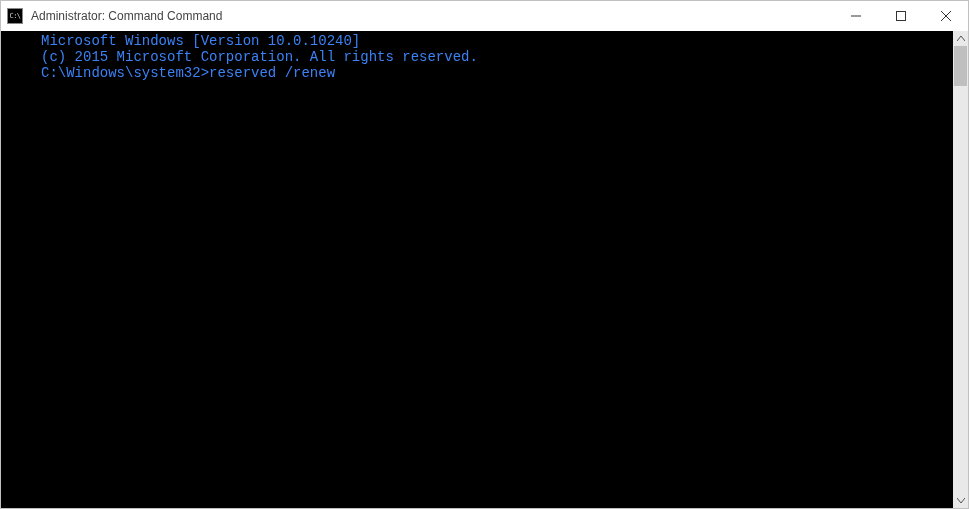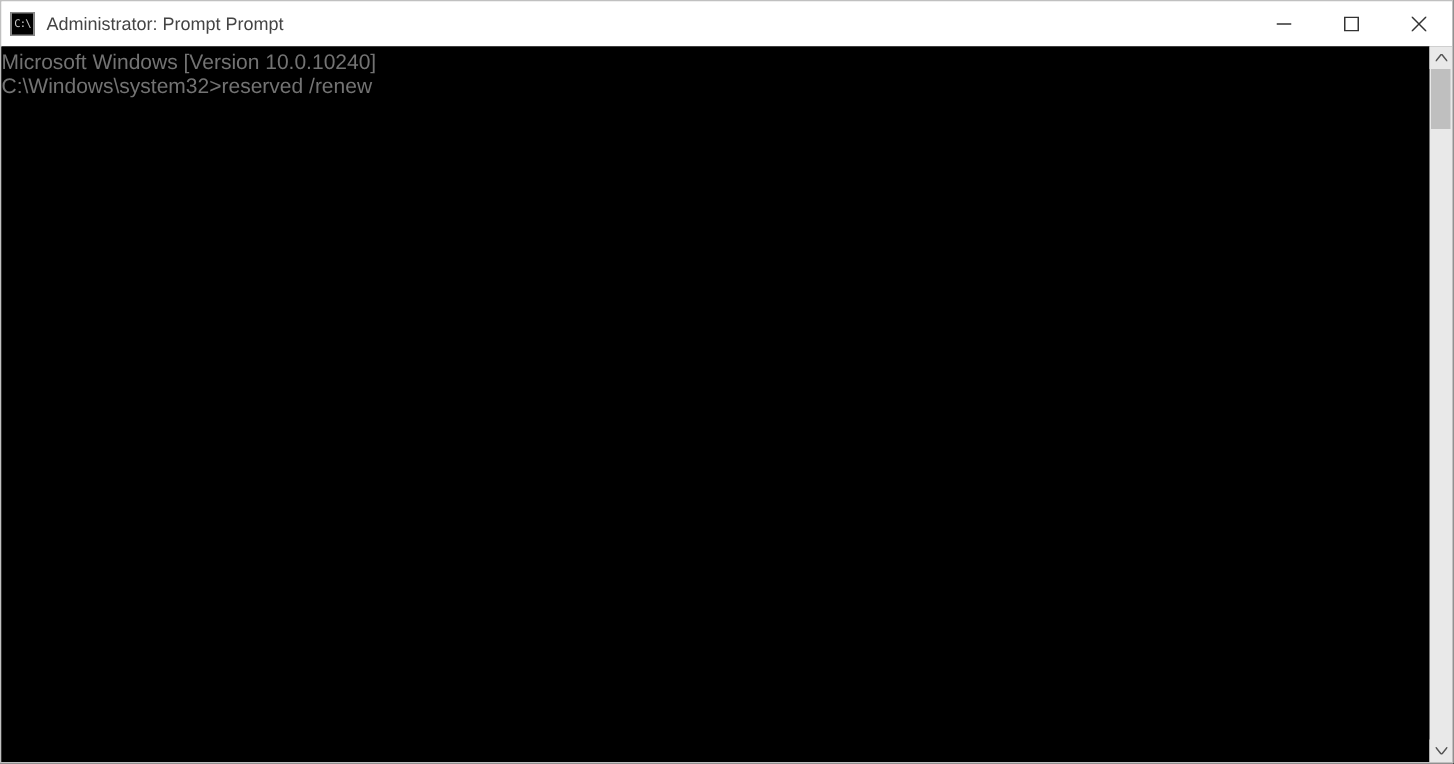--- a/index.html
+++ b/index.html
@@ -54,27 +54,28 @@
     }
     .win-btn svg { display: block; }
     .content-wrap {
       flex: 1;
       display: flex;
       background: #000;
     }
     .terminal {
       flex: 1;
       background: #000;
-      color: #737373;
-      font-family: Liberation Sans, sans-serif;
+      color: #3b82f6;
+      font-family: Liberation Mono, monospace;
       font-size: 14px;
       line-height: 16px;
       padding: 2px 0 0 0;
       white-space: pre;
       overflow: hidden;
+      margin-left: 40px;
     }
     .terminal .line { display:block; }
     .scrollbar {
       width: 15px;
       background: #e9e9e9;
       position: relative;
     }
     .scroll-arrow {
       width: 15px;
       height: 15px;
@@ -97,41 +98,41 @@
       top: 15px;
       height: 40px;
     }
   </style>
 </head>
 <body>
 
 <div class="window">
   <div class="titlebar">
     <span class="app-icon">C:\</span>
-    <span class="title-text">Administrator: Prompt Prompt</span>
+    <span class="title-text">Administrator: Command Command</span>
     <span class="spacer"></span>
     <span class="win-btn">
       <svg width="10" height="10" viewBox="0 0 10 10">
           <line x1="0" y1="5" x2="10" y2="5" stroke="#333" stroke-width="1"></line>
         </svg>
     </span>
     <span class="win-btn">
       <svg width="10" height="10" viewBox="0 0 10 10">
           <rect x="0.5" y="0.5" width="9" height="9" fill="none" stroke="#333" stroke-width="1"></rect>
         </svg>
     </span>
     <span class="win-btn">
       <svg width="10" height="10" viewBox="0 0 10 10">
           <line x1="0" y1="0" x2="10" y2="10" stroke="#333" stroke-width="1"></line>
           <line x1="10" y1="0" x2="0" y2="10" stroke="#333" stroke-width="1"></line>
         </svg>
     </span>
   </div>
   <div class="content-wrap">
-    <div class="terminal"><span class="line">Microsoft Windows [Version 10.0.10240]</span><span class="line"></span><span class="line"><span>C:\Windows\system32&gt;</span><span>reserved /renew</span></span></div>
+    <div class="terminal"><span class="line">Microsoft Windows [Version 10.0.10240]</span><span class="line">(c) 2015 Microsoft Corporation. All rights reserved.</span><span class="line"></span><span class="line"><span>C:\Windows\system32&gt;</span><span>reserved /renew</span></span></div>
     <div class="scrollbar">
       <div class="scroll-arrow up">
         <svg width="8" height="5" viewBox="0 0 8 5">
             <path d="M0 5 L4 0 L8 5" fill="none" stroke="#555" stroke-width="1"></path>
           </svg>
       </div>
       <div class="scroll-thumb"></div>
       <div class="scroll-arrow down">
         <svg width="8" height="5" viewBox="0 0 8 5">
             <path d="M0 0 L4 5 L8 0" fill="none" stroke="#555" stroke-width="1"></path>

